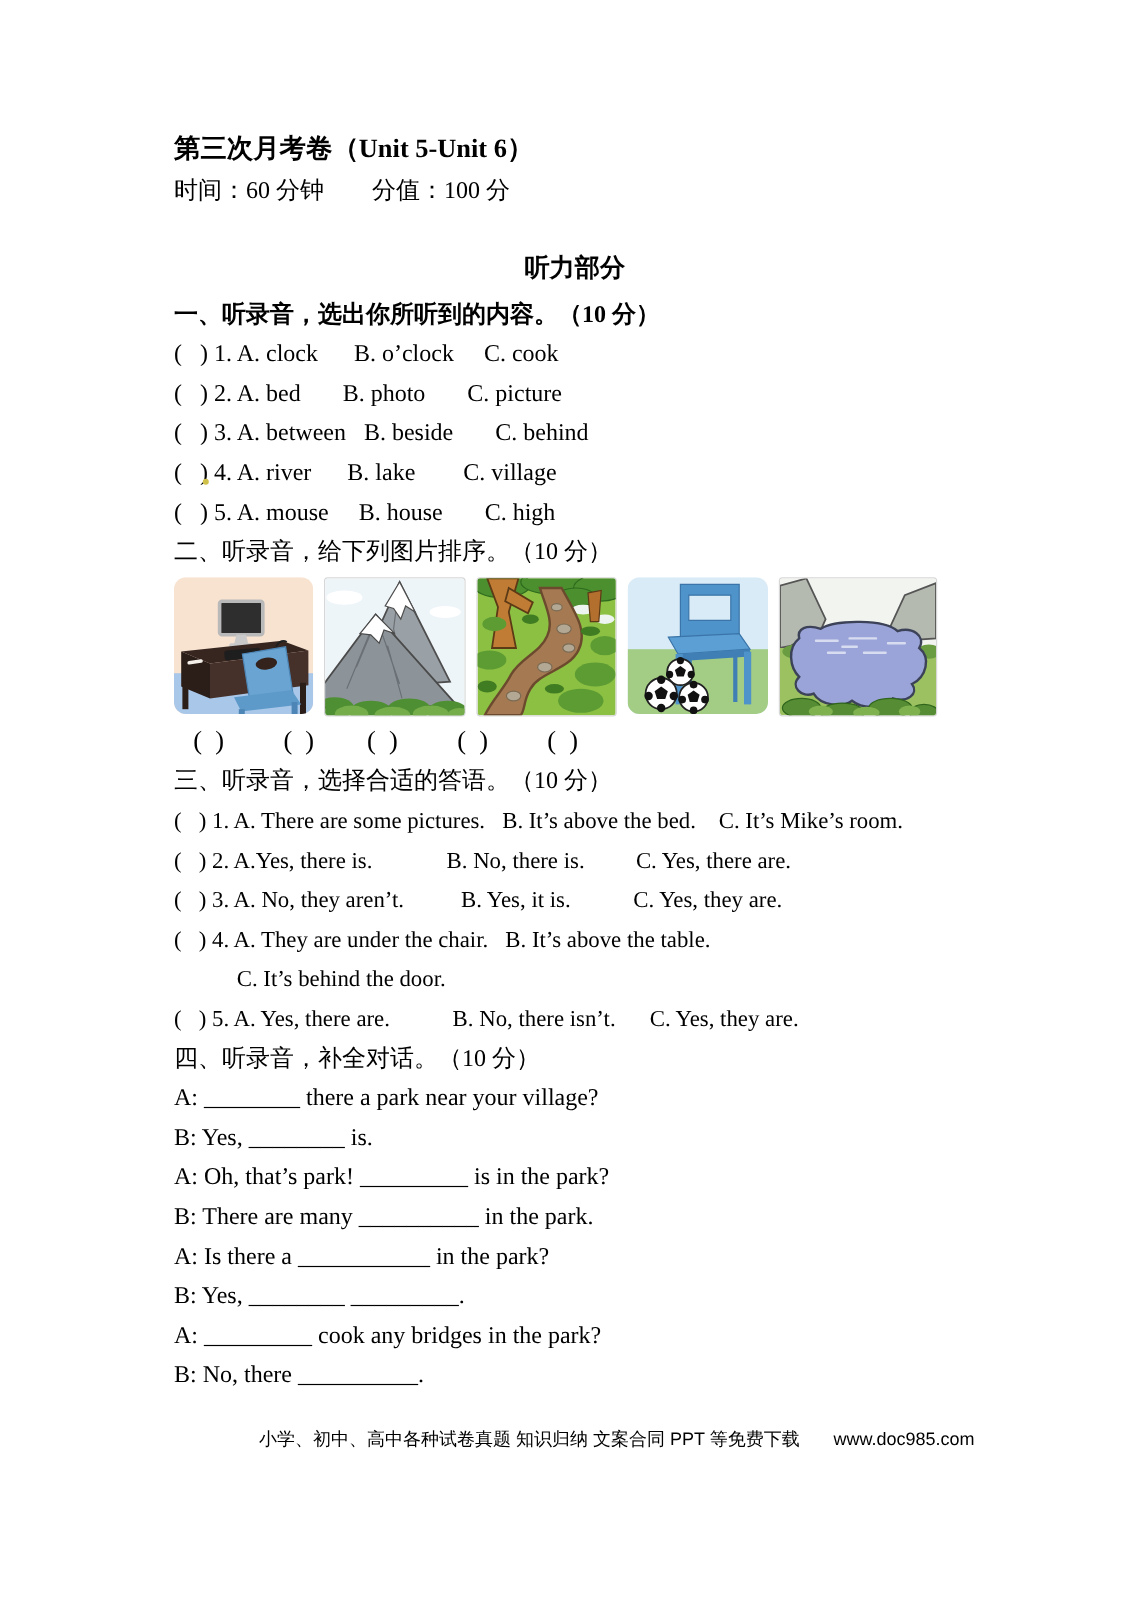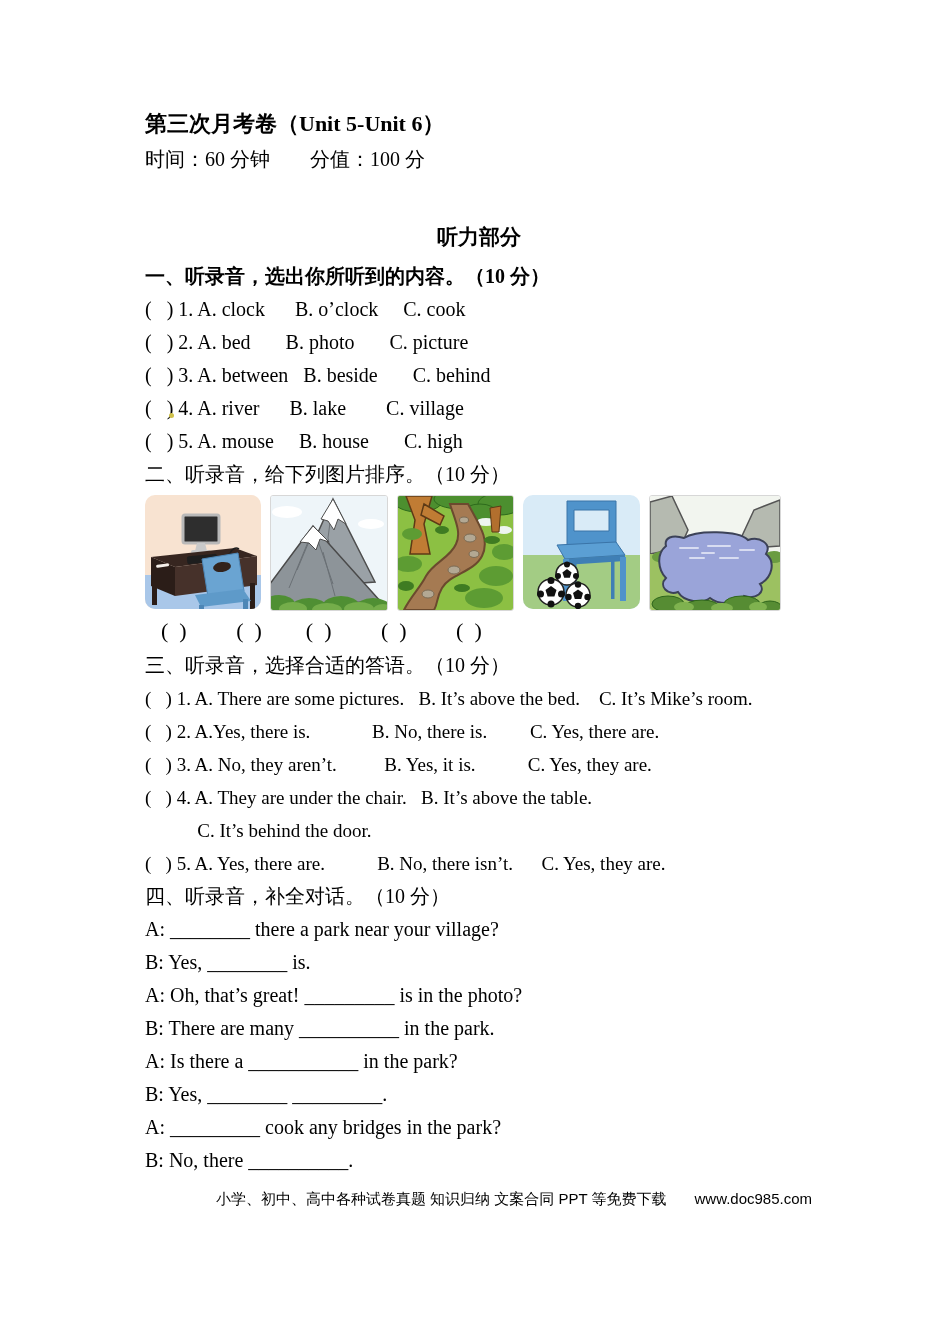--- a/index.html
+++ b/index.html
@@ -2,21 +2,21 @@
 <html><head>
 <meta charset="utf-8">
 <style>
   html,body{margin:0;padding:0;background:#ffffff;}
   .page{position:relative;width:950px;height:1344px;background:#ffffff;overflow:hidden;
         font-family:"Liberation Serif","DejaVu Serif",serif;color:#000;}
   .content{position:absolute;left:145px;top:108px;width:668px;}
   .line{white-space:pre;font-size:20px;line-height:33px;position:relative;}
   .title{font-size:22px;font-weight:bold;text-align:left;line-height:32px;white-space:pre;}
   .meta{font-size:20px;line-height:26px;margin-top:6px;white-space:pre;}
-  .listening{font-size:21px;font-weight:bold;text-align:center;line-height:30px;margin-top:50px;white-space:pre;}
+  .listening{font-size:21px;font-weight:bold;text-align:center;line-height:30px;margin-top:36px;white-space:pre;}
   .sec-heading{margin-top:8px;font-weight:bold;}
   .pics{display:flex;gap:9px;margin-top:4px;height:114px;align-items:flex-start;}
   .pic{display:block;flex:0 0 auto;}
   .pic.rounded svg{border-radius:10px;}
   .pic.bordered svg{border:1px solid #d7d7d7;border-radius:3px;}
   svg{display:block;}
   .answer-row{font-size:22px;line-height:37px;margin-top:3px;padding-left:16px;white-space:pre;}
   .p3line{font-size:19px;}
   .stray-dot{position:absolute;left:24px;bottom:7px;width:5px;height:5px;border-radius:50%;
              background:#cfc04a;display:inline-block;}
@@ -210,21 +210,21 @@
     <div class="line p3line">(   ) 1. A. There are some pictures.   B. It’s above the bed.    C. It’s Mike’s room.</div>
     <div class="line p3line">(   ) 2. A.Yes, there is.             B. No, there is.         C. Yes, there are.</div>
     <div class="line p3line">(   ) 3. A. No, they aren’t.          B. Yes, it is.           C. Yes, they are.</div>
     <div class="line p3line">(   ) 4. A. They are under the chair.   B. It’s above the table.</div>
     <div class="line p3line">           C. It’s behind the door.</div>
     <div class="line p3line">(   ) 5. A. Yes, there are.           B. No, there isn’t.      C. Yes, they are.</div>
 
     <div class="line">四、听录音，补全对话。（10 分）</div>
     <div class="line">A: ________ there a park near your village?</div>
     <div class="line">B: Yes, ________ is.</div>
-    <div class="line">A: Oh, that’s great! _________ is in the photo?</div>
+    <div class="line">A: Oh, that’s park! _________ is in the park?</div>
     <div class="line">B: There are many __________ in the park.</div>
     <div class="line">A: Is there a ___________ in the park?</div>
     <div class="line">B: Yes, ________ _________.</div>
     <div class="line">A: _________ cook any bridges in the park?</div>
     <div class="line">B: No, there __________.</div>
 
   </div>
 
   <div class="footer">
     <span>小学、初中、高中各种试卷真题 知识归纳 文案合同 PPT 等免费下载</span><span class="sep"></span><span>www.doc985.com</span>

